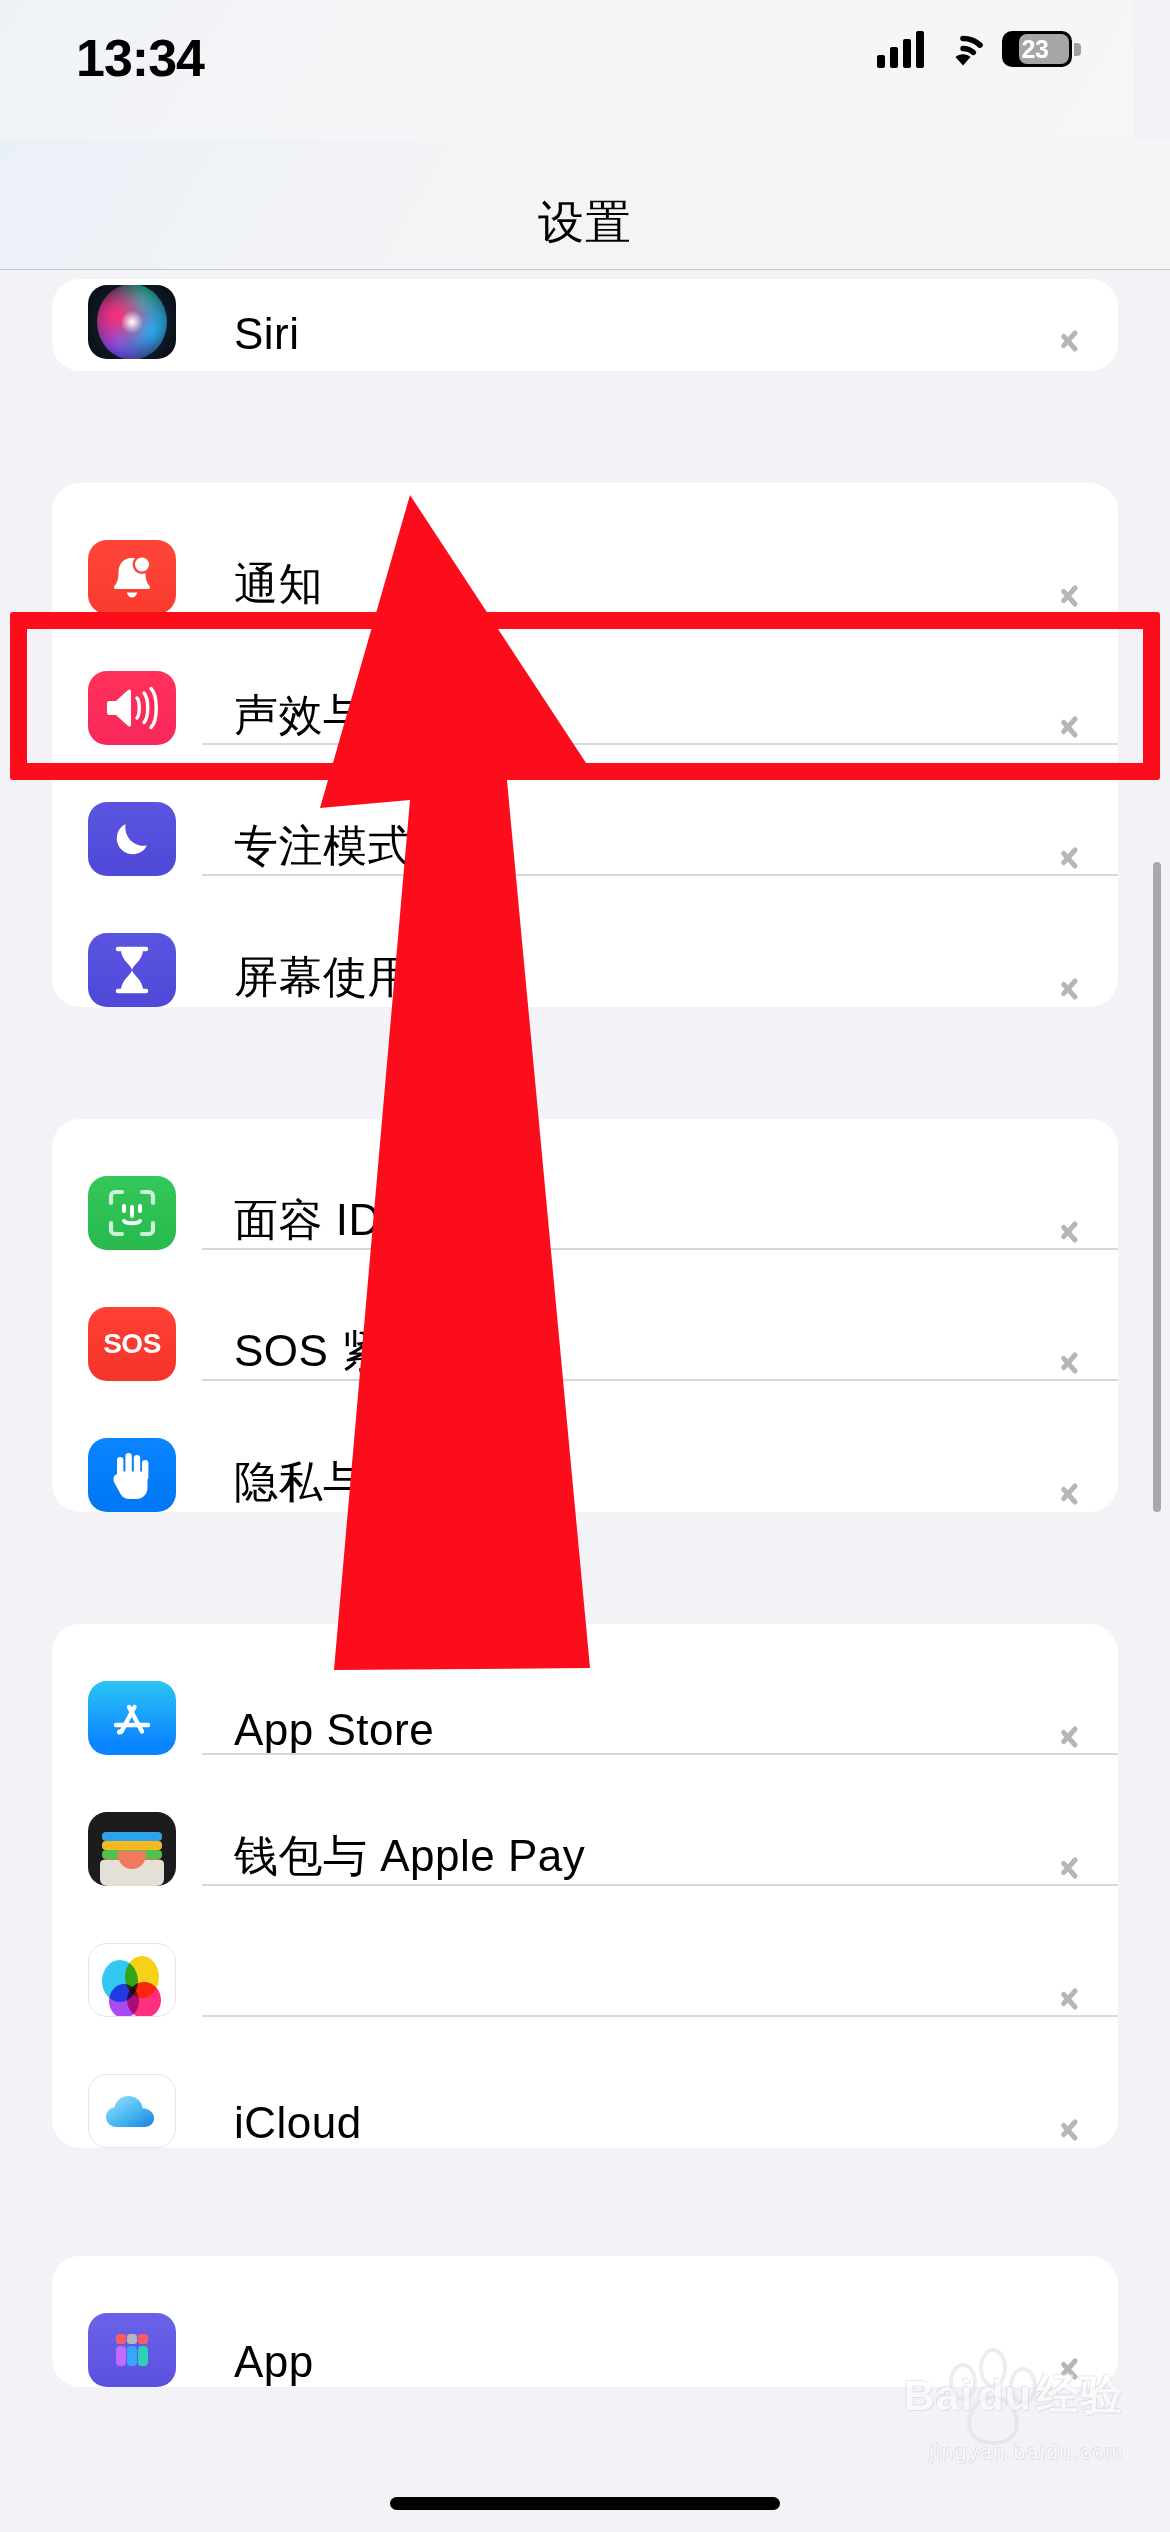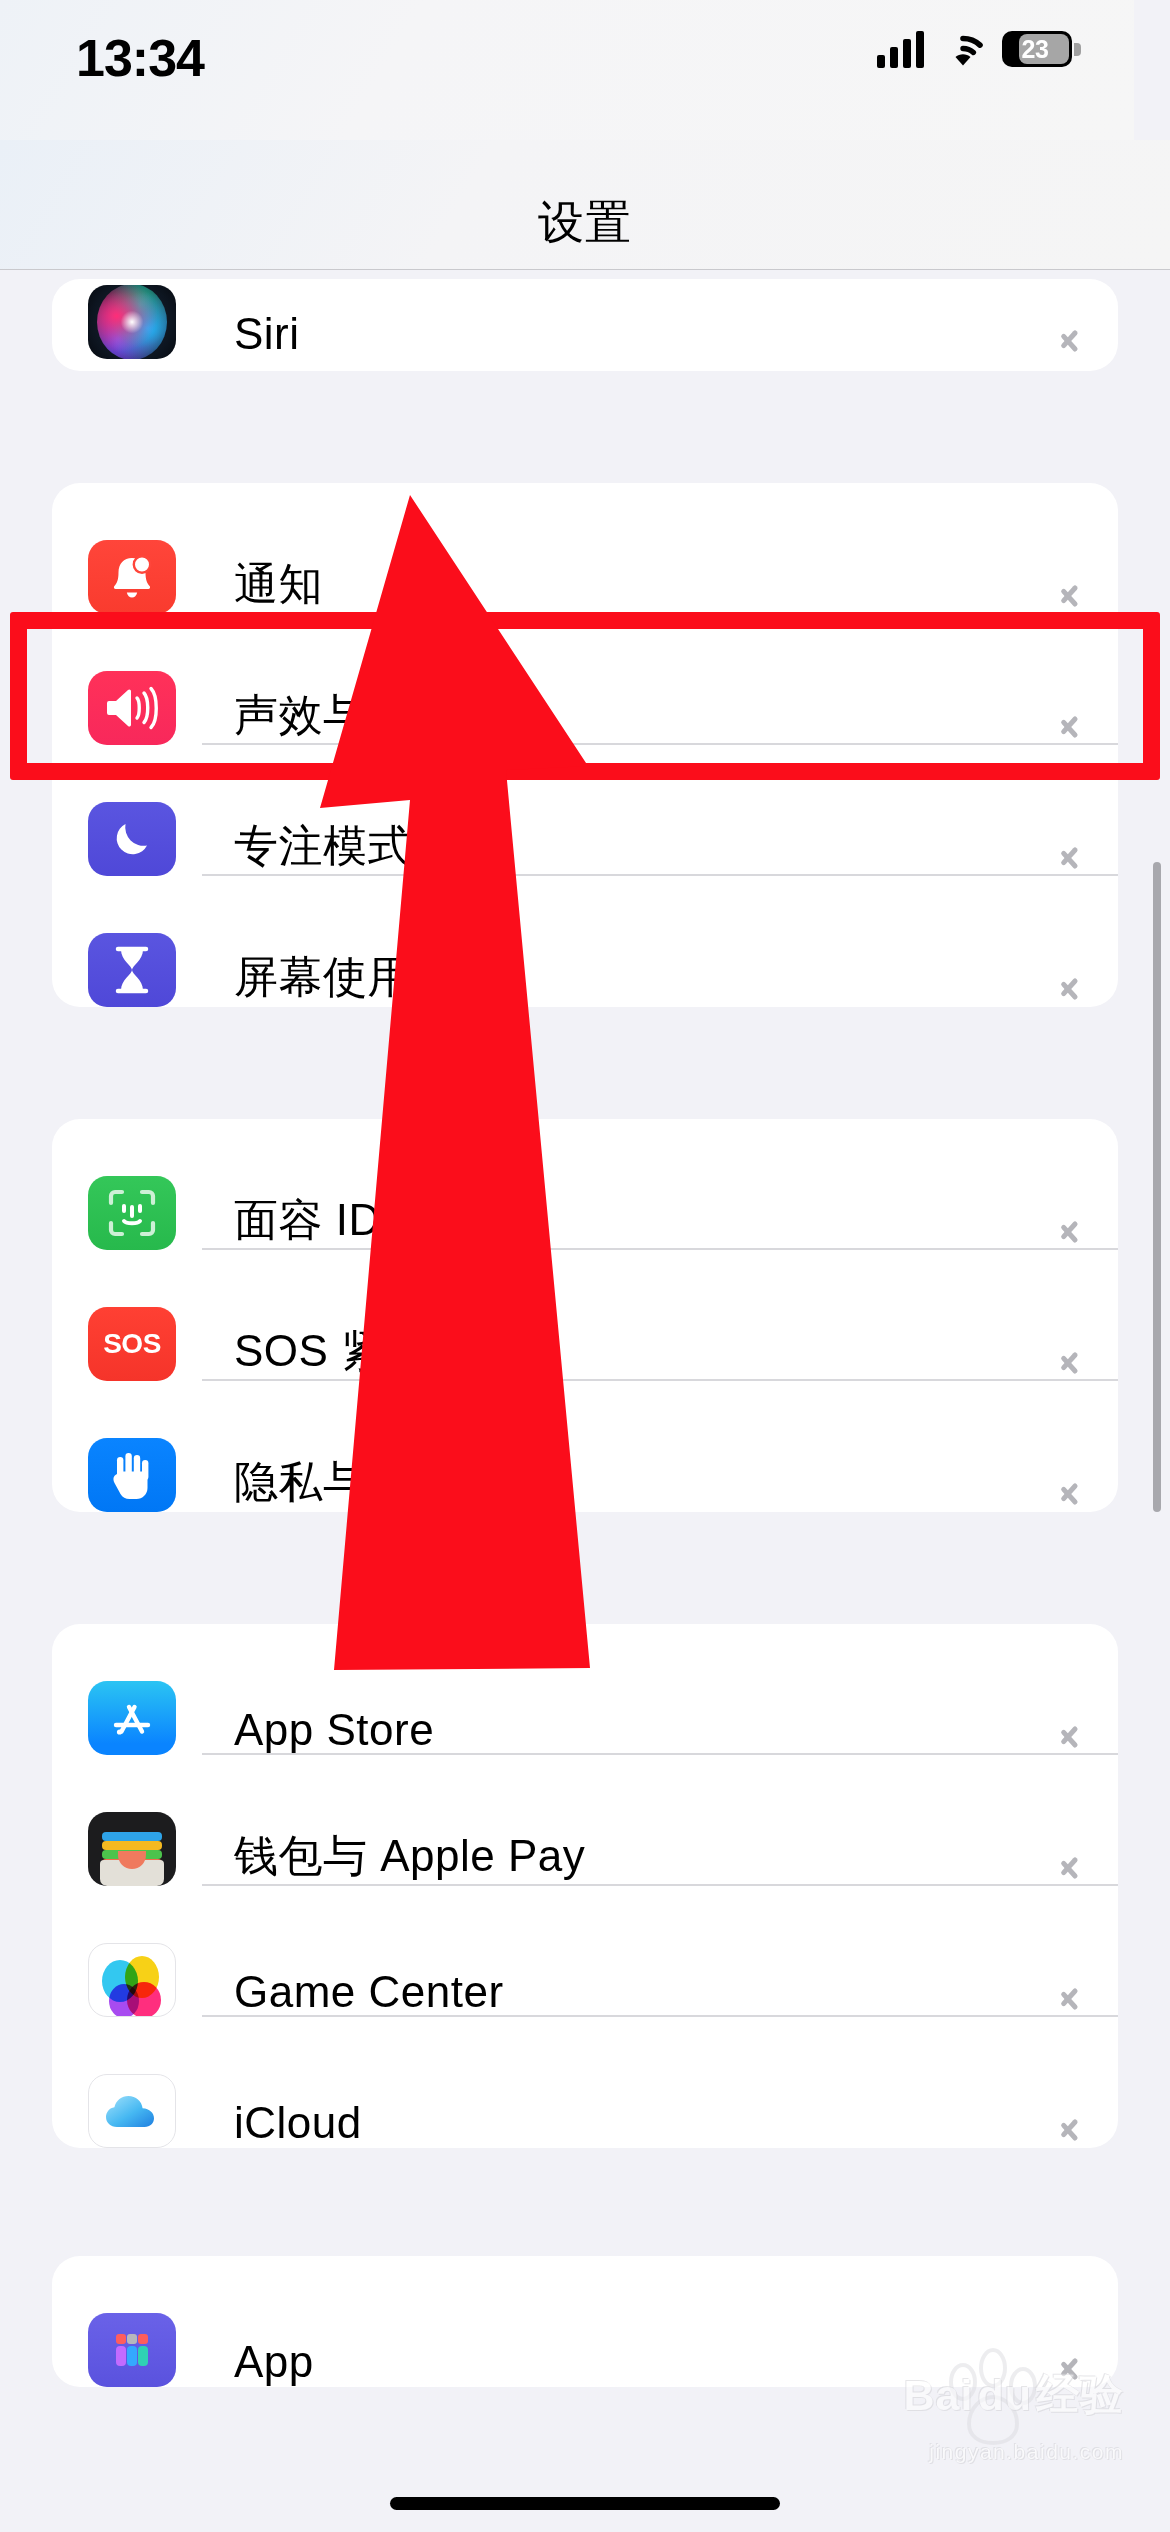--- a/index.html
+++ b/index.html
@@ -336,21 +336,20 @@
         <div class="sep"></div>
       </div>
 
       <div class="row">
         <div class="ic ic-gc bordered">
           <div class="gcb gcb-a"></div>
             <div class="gcb gcb-b"></div>
           <div class="gcb gcb-c"></div>
             <div class="gcb gcb-d"></div>
         </div>
-        <div class="label">Game Center</div>
         <div class="chev"></div>
         <div class="sep"></div>
       </div>
 
       <div class="row">
         <div class="ic ic-icloud bordered">
           <svg width="64" height="48" viewBox="0 0 64 48">
             <defs>
               <linearGradient id="cg" x1="0" y1="0" x2="1" y2="1">
                 <stop offset="0" stop-color="#a3e2fb"></stop>

